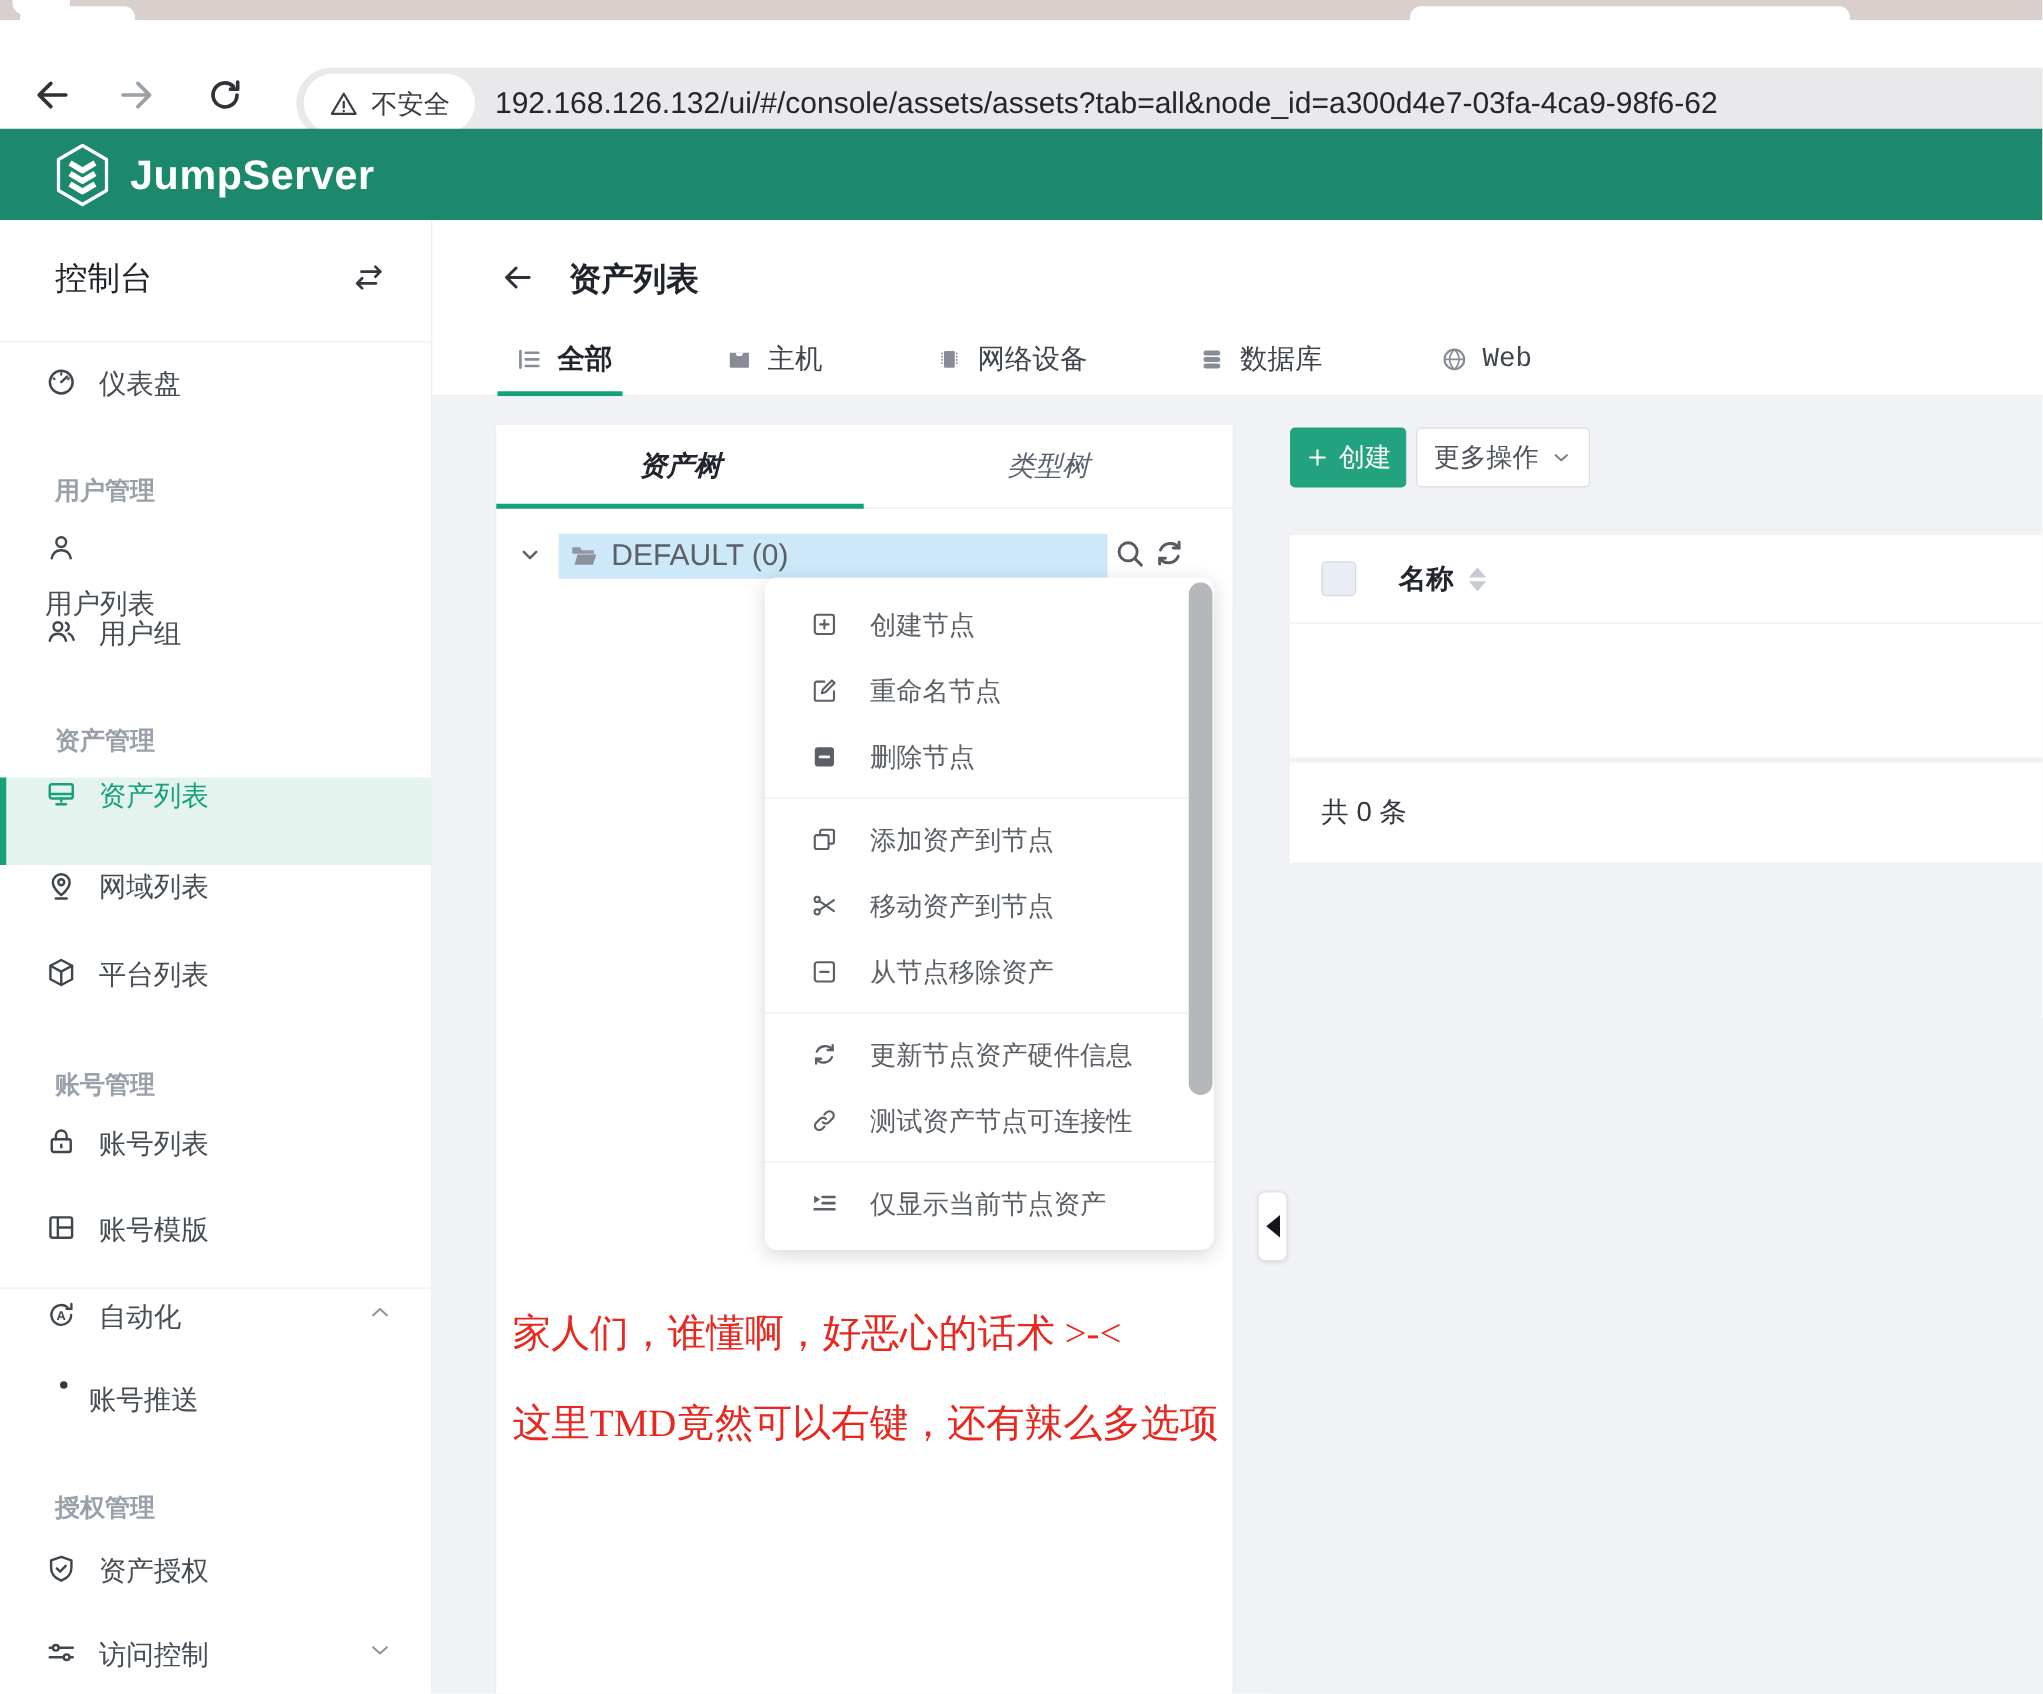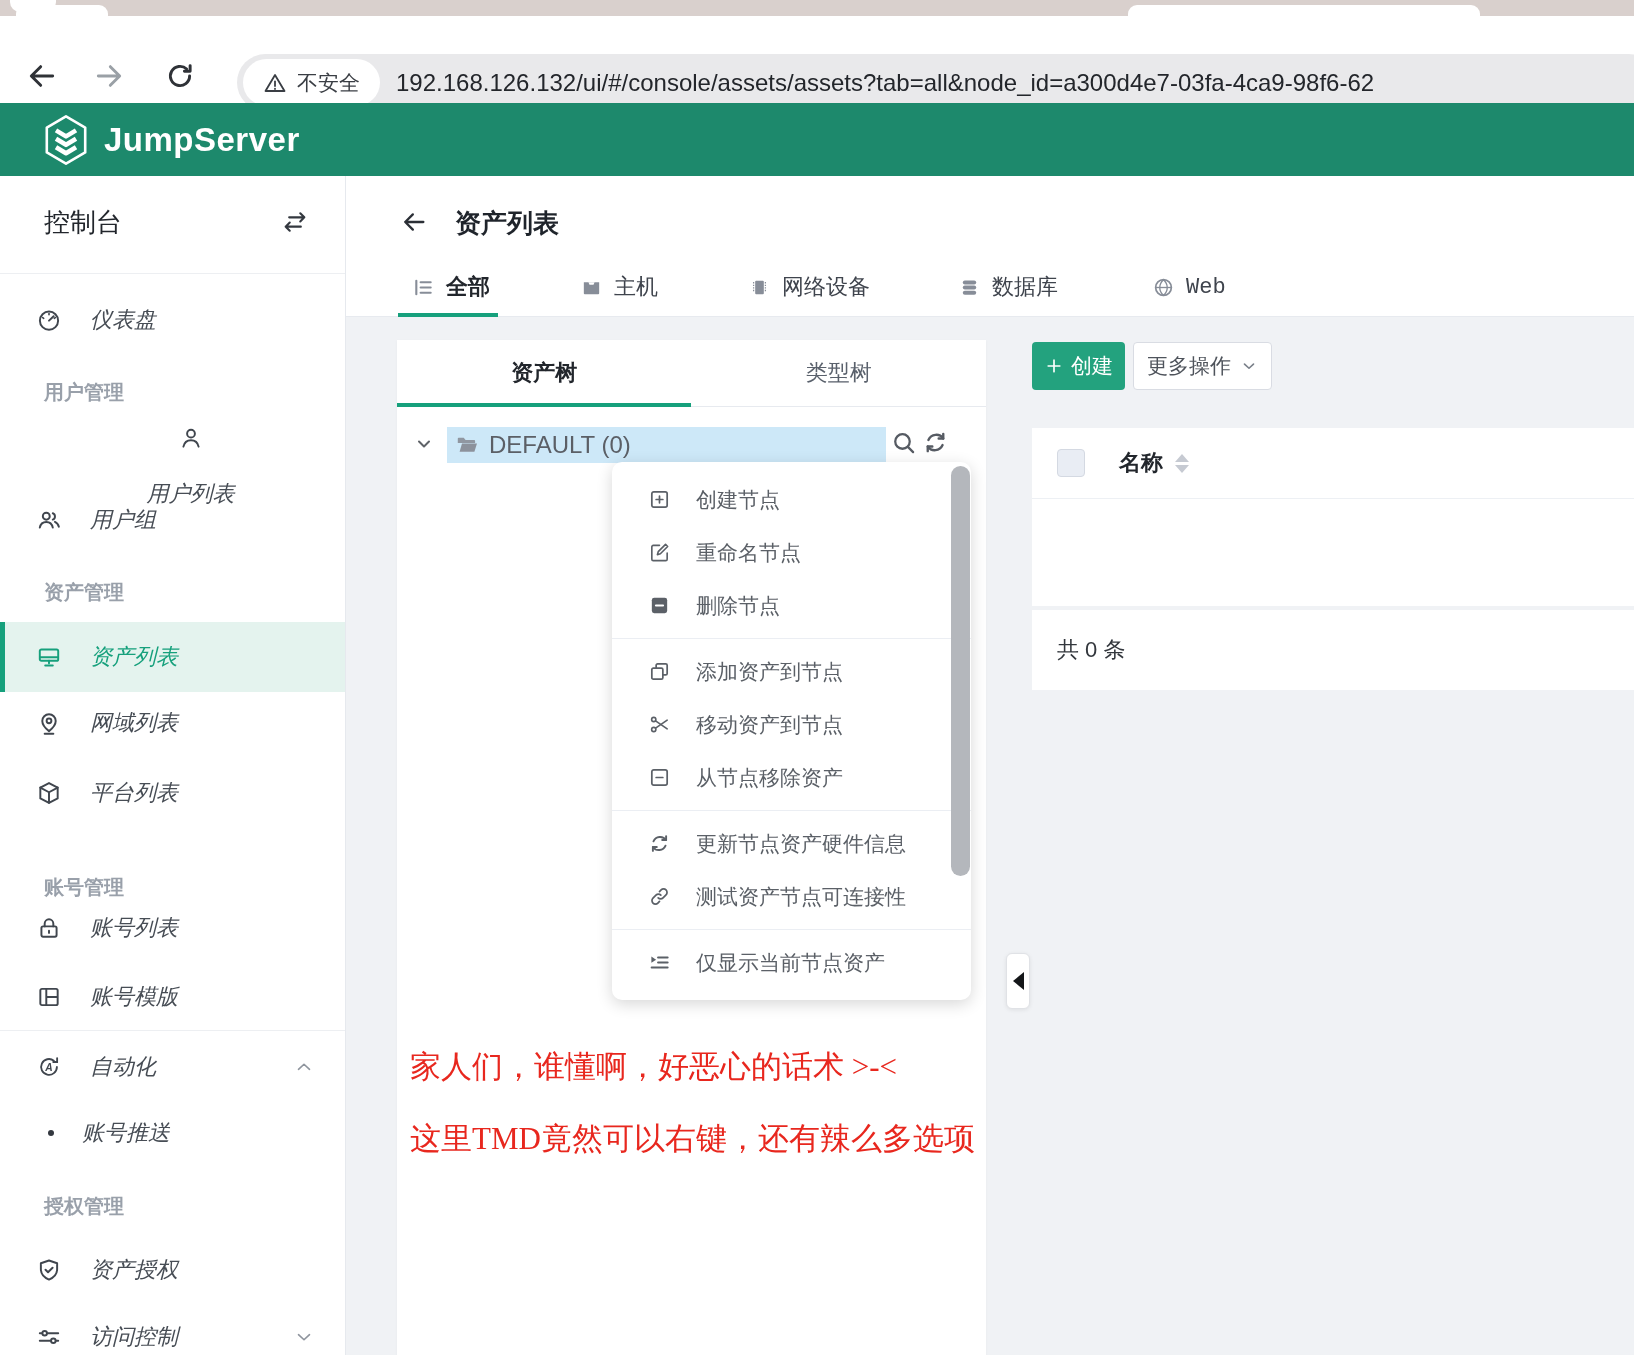--- a/index.html
+++ b/index.html
@@ -24,22 +24,22 @@
     align-items:center;padding-left:42px;box-sizing:border-box;}
   .brand{display:flex;align-items:center;gap:14px;color:#fff;}
   .brand-name{font-size:33px;font-weight:700;letter-spacing:.5px;}
 
   
   .sidebar-bg{left:0;top:176px;width:345px;height:1179px;background:#fff;border-right:1px solid #E6E9EE;}
   .side-head{left:0;top:194px;width:345px;height:56px;display:flex;align-items:center;}
   .side-title{margin-left:44px;font-size:26px;color:#22262C;}
   .side-collapse{margin-left:auto;margin-right:36px;color:#33383F;cursor:pointer;}
   .divider{position:absolute;left:0;width:345px;height:1px;background:#EDEFF2;}
-  .side-item{position:absolute;left:0;width:345px;height:56px;display:flex;align-items:center;
-    padding-left:36px;box-sizing:border-box;gap:28px;font-size:22px;color:#474D55;cursor:pointer;font-style:italic;}
+  .side-item{position:absolute;left:0;width:345px;height:56px;display:flex;align-items:flex-start;
+    padding-left:36px;box-sizing:border-box;gap:17px;font-size:22px;color:#474D55;cursor:pointer;}
   .side-item .ic{color:#40464E;flex:none;display:flex;}
   .side-item.active{background:#E4F3EE;border-left:5px solid #16A07C;padding-left:31px;
     color:#16A07C;height:70px;}
   .side-item.active .ic{color:#16A07C;}
   .side-section{position:absolute;left:44px;font-size:20px;font-weight:700;color:#99A0AA;}
   .side-chev{margin-left:auto;margin-right:30px;color:#8F959E;display:flex;}
   .bullet-dot{width:6px;height:6px;border-radius:50%;background:#33383F;margin-left:12px;flex:none;}
 
   
   .main-head{left:346px;top:176px;width:1288px;height:140px;background:#fff;border-bottom:1px solid #E7EAEF;}
@@ -50,21 +50,21 @@
   .ptab .ic{color:#878D98;display:flex;}
   .ptab.active{font-weight:700;color:#22262C;}
   .ptab-underline{left:398px;top:313px;width:100px;height:4px;background:#16A07C;}
 
   
   .content-bg{left:346px;top:317px;width:1288px;height:1038px;background:#F0F2F5;}
   .tree-card{left:397px;top:340px;width:589px;height:1015px;background:#fff;
     box-shadow:0 1px 3px rgba(0,0,0,.04);}
   .panel-tabs{left:397px;top:340px;width:589px;height:66px;display:flex;border-bottom:1px solid #E7EAEF;}
   .panel-tab{flex:1;display:flex;align-items:center;justify-content:center;font-size:22px;
-    color:#5A616C;cursor:pointer;}
+    color:#5A616C;cursor:pointer;font-style:italic;}
   .panel-tab.active{font-weight:700;color:#22262C;}
   .panel-underline{left:397px;top:403px;width:294px;height:4px;background:#16A07C;}
   .tree-chev{left:414px;top:434px;color:#5F6368;cursor:pointer;}
   .tree-node{left:447px;top:427px;width:439px;height:36px;background:#CDE8F8;display:flex;
     align-items:center;gap:10px;padding-left:8px;box-sizing:border-box;cursor:pointer;}
   .tree-node .ic{color:#8C929C;display:flex;flex:none;}
   .tree-node-label{font-size:24px;color:#5B5F66;}
   .tree-tool{position:absolute;color:#565B63;cursor:pointer;}
 
   
@@ -235,21 +235,21 @@
   <div class="side-item" style="top:765px;">
     <span class="ic">
       <svg width="26" height="26" viewBox="0 0 24 24" fill="none" stroke="currentColor" stroke-width="1.8" stroke-linecap="round" stroke-linejoin="round">
           <path d="M12 2.8 20 7v10l-8 4.2L4 17V7z"></path>
           <path d="M4 7l8 4.3L20 7M12 11.3V21"></path>
         </svg>
     </span>
     <span>平台列表</span>
   </div>
 
-  <span class="side-section" style="top:854px;margin-top:20px;">账号管理</span>
+  <span class="side-section" style="top:854px;">账号管理</span>
 
   <div class="side-item" style="top:900px;">
     <span class="ic">
       <svg width="26" height="26" viewBox="0 0 24 24" fill="none" stroke="currentColor" stroke-width="1.8" stroke-linecap="round" stroke-linejoin="round">
           <rect x="5" y="10.5" width="14" height="9.5" rx="1.5"></rect>
           <path d="M8 10.5V8a4 4 0 0 1 8 0v2.5"></path>
           <path d="M12 14.5v2"></path>
         </svg>
     </span>
     <span>账号列表</span>

